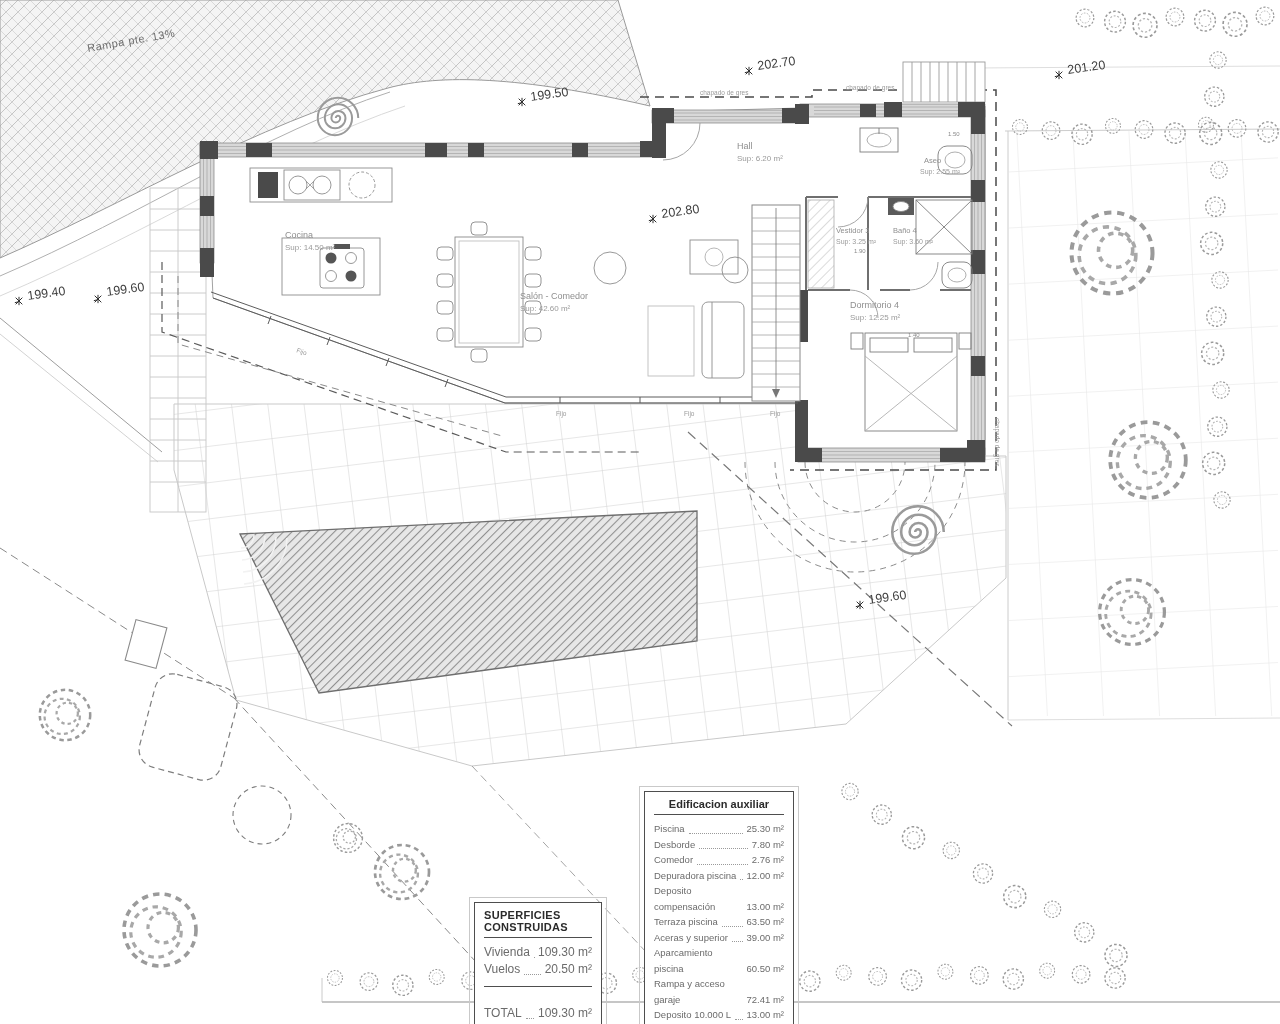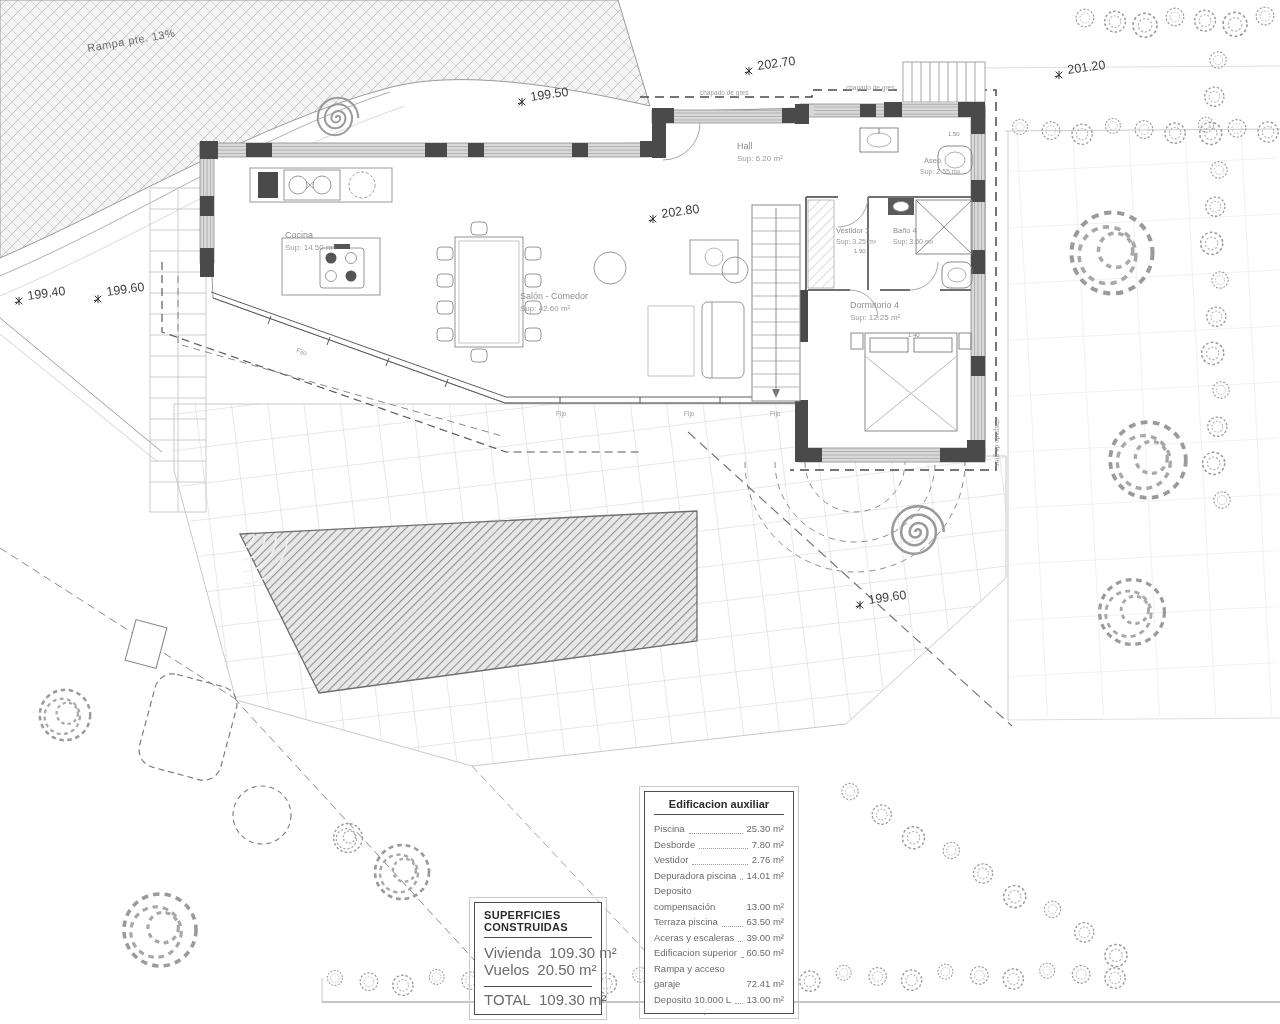--- a/index.html
+++ b/index.html
@@ -19,22 +19,22 @@
 
   .tbl{position:absolute;background:#fff;border:1.4px solid #4e4e4e;
        outline:1px solid #c9c9c9;outline-offset:4px;padding:6px 9px;box-sizing:border-box;}
   .tbl-title{font-weight:bold;color:#2b2b2b;border-bottom:1.4px solid #4e4e4e;
        padding-bottom:4px;margin-bottom:6px;}
   .tbl-row{display:flex;align-items:flex-end;color:#6b6b6b;}
   .tbl-row .dots{flex:1;border-bottom:1px dotted #9a9a9a;margin:0 4px 3px;}
   .tbl-row .val{white-space:nowrap;}
   .tbl-sup{left:474px;top:902px;width:128px;}
   .tbl-sup .tbl-title{font-size:11px;letter-spacing:.3px;}
-  .tbl-sup .tbl-row{font-size:15px;line-height:17px;}
-  .tbl-sup .tbl-row.total{border-top:1.2px solid #4e4e4e;margin-top:8px;padding-top:4px;text-align:right;}
+  .tbl-sup .tbl-row{font-size:12px;line-height:17px;}
+  .tbl-sup .tbl-row.total{border-top:1.2px solid #4e4e4e;margin-top:8px;padding-top:18px;text-align:right;}
   .tbl-aux{left:644px;top:791px;width:150px;}
   .tbl-aux .tbl-title{font-size:11px;text-align:center;}
   .tbl-aux .tbl-row{font-size:9.5px;line-height:15.5px;}
 </style>
 </head>
 <body>
 
 <svg id="plan-svg" width="1280" height="1024" viewBox="0 0 1280 1024">
   <defs>
     <pattern id="herr" width="12" height="12" patternUnits="userSpaceOnUse">
@@ -517,46 +517,46 @@
       <span>Piscina</span>
       <span class="dots"></span>
       <span class="val">25.30 m²</span>
     </div>
   <div class="tbl-row">
       <span>Desborde</span>
       <span class="dots"></span>
       <span class="val">7.80 m²</span>
     </div>
   <div class="tbl-row">
-      <span>Vestidor</span>
+      <span>Comedor</span>
       <span class="dots"></span>
       <span class="val">2.76 m²</span>
     </div>
   <div class="tbl-row">
       <span>Depuradora piscina</span>
       <span class="dots"></span>
-      <span class="val">14.01 m²</span>
+      <span class="val">12.00 m²</span>
     </div>
   <div class="tbl-row">
       <span>Deposito compensación</span>
       <span class="dots"></span>
       <span class="val">13.00 m²</span>
     </div>
   <div class="tbl-row">
       <span>Terraza piscina</span>
       <span class="dots"></span>
       <span class="val">63.50 m²</span>
     </div>
   <div class="tbl-row">
-      <span>Aceras y escaleras</span>
+      <span>Aceras y superior</span>
       <span class="dots"></span>
       <span class="val">39.00 m²</span>
     </div>
   <div class="tbl-row">
-      <span>Edificacion superior</span>
+      <span>Aparcamiento piscina</span>
       <span class="dots"></span>
       <span class="val">60.50 m²</span>
     </div>
   <div class="tbl-row">
       <span>Rampa y acceso garaje</span>
       <span class="dots"></span>
       <span class="val">72.41 m²</span>
     </div>
   <div class="tbl-row">
       <span>Deposito 10.000 L</span>

